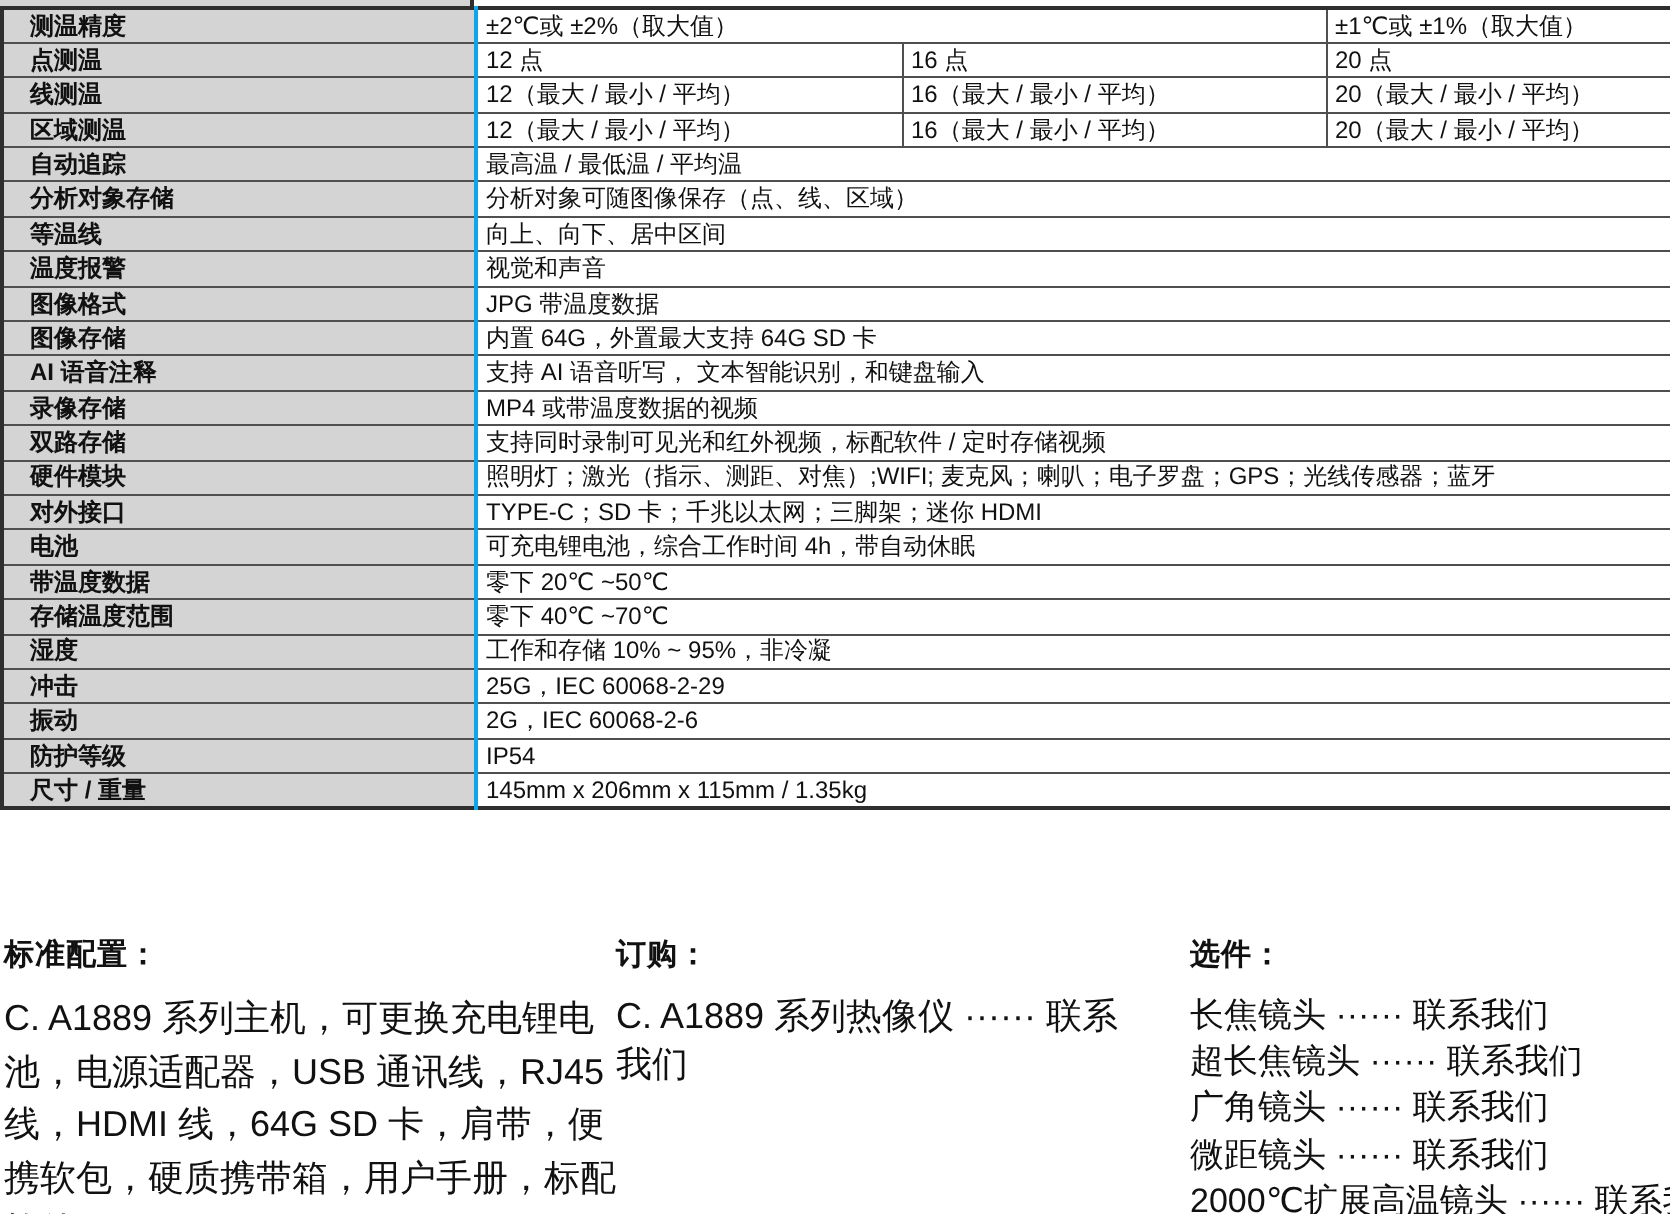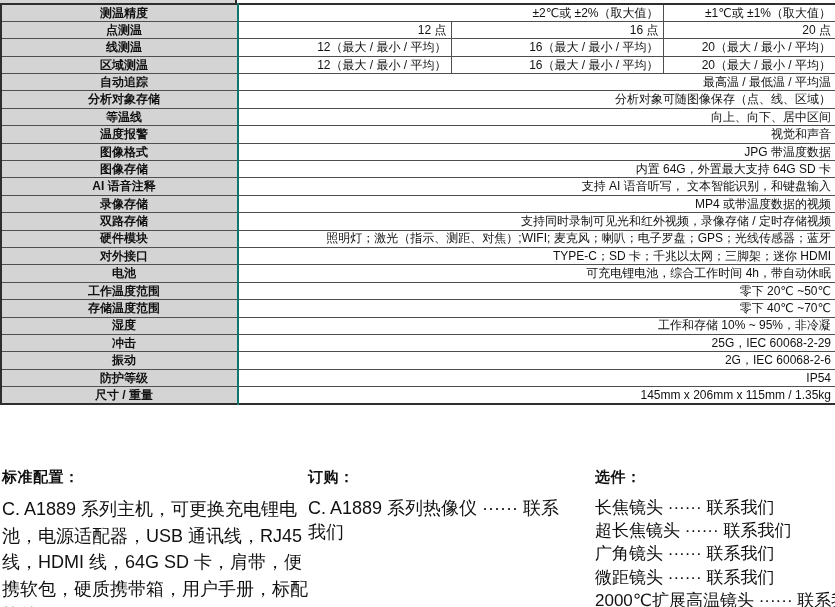--- a/index.html
+++ b/index.html
@@ -23,28 +23,28 @@
     height:17.4px;
     font-size:12px;
     line-height:1.05;
     padding:0 4px;
     overflow:hidden;
     white-space:nowrap;
     box-sizing:border-box;
   }
   table.spec th{
     background:#d4d4d4;
-    text-align:center;
+    text-align:left;
     font-weight:600;
     padding-left:13px;
-    border-right:2px solid #0f766e;
+    border-right:2px solid #0ea5e9;
   }
   table.spec td{
     background:#ffffff;
-    text-align:right;
+    text-align:left;
     font-weight:500;
   }
 
   
   .footer-col{position:absolute;top:468px;}
   .footer-col h3{
     margin:0 0 9px 0;
     font-size:15px;
     font-weight:bold;
     letter-spacing:.5px;
@@ -132,36 +132,36 @@
         <tr>
           <th>AI 语音注释</th>
           <td colspan="3">支持 AI 语音听写， 文本智能识别，和键盘输入</td>
         </tr>
         <tr>
           <th>录像存储</th>
           <td colspan="3">MP4 或带温度数据的视频</td>
         </tr>
         <tr>
           <th>双路存储</th>
-          <td colspan="3">支持同时录制可见光和红外视频，录像存储 / 定时存储视频</td>
+          <td colspan="3">支持同时录制可见光和红外视频，标配软件 / 定时存储视频</td>
         </tr>
         <tr>
           <th>硬件模块</th>
           <td colspan="3">照明灯；激光（指示、测距、对焦）;WIFI; 麦克风；喇叭；电子罗盘；GPS；光线传感器；蓝牙</td>
         </tr>
         <tr>
           <th>对外接口</th>
           <td colspan="3">TYPE-C；SD 卡；千兆以太网；三脚架；迷你 HDMI</td>
         </tr>
         <tr>
           <th>电池</th>
           <td colspan="3">可充电锂电池，综合工作时间 4h，带自动休眠</td>
         </tr>
         <tr>
-          <th>工作温度范围</th>
+          <th>带温度数据</th>
           <td colspan="3">零下 20℃ ~50℃</td>
         </tr>
         <tr>
           <th>存储温度范围</th>
           <td colspan="3">零下 40℃ ~70℃</td>
         </tr>
         <tr>
           <th>湿度</th>
           <td colspan="3">工作和存储 10% ~ 95%，非冷凝</td>
         </tr>

